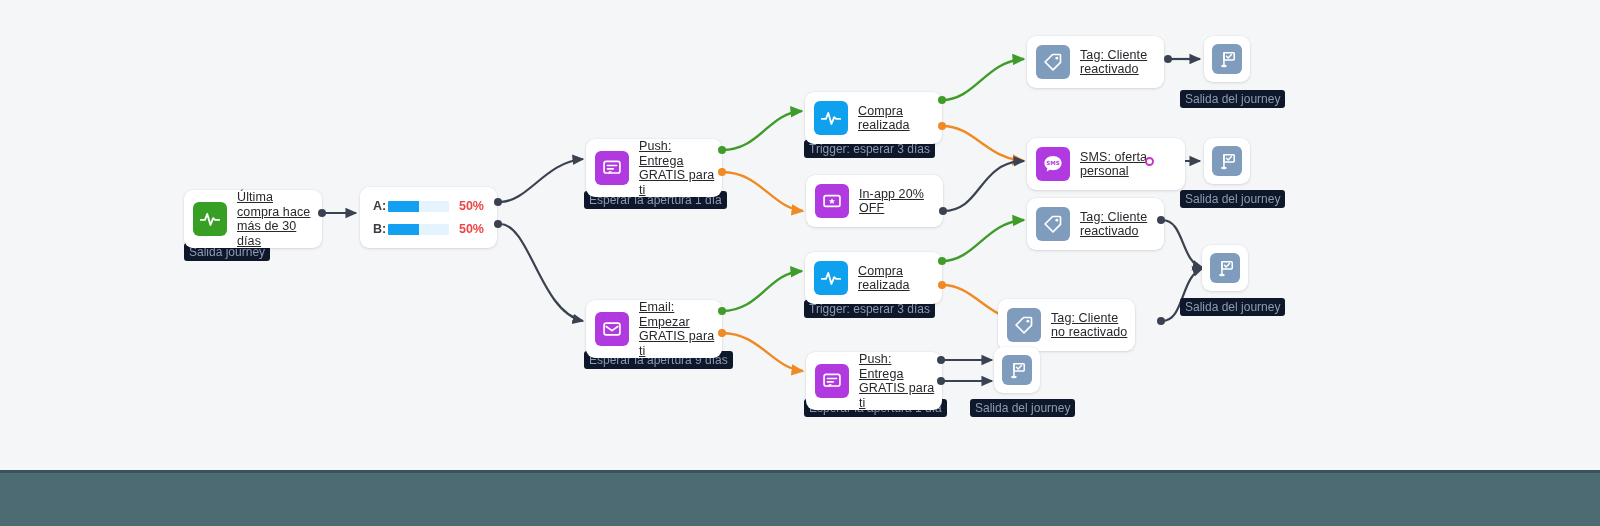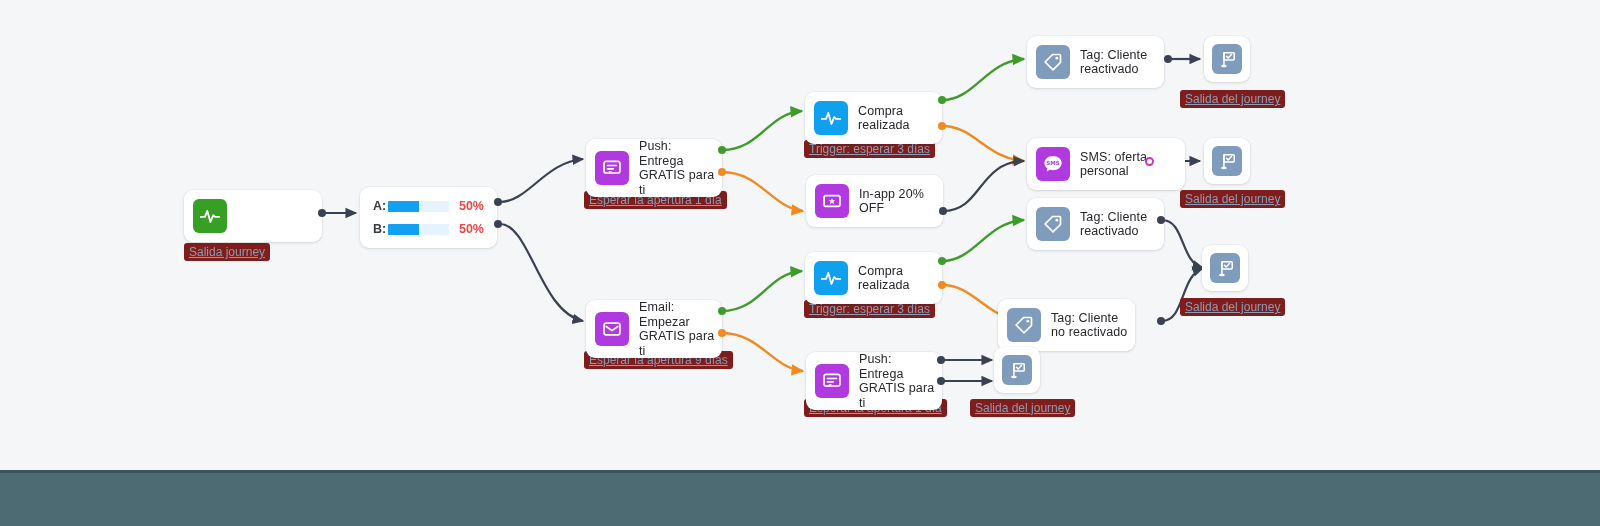--- a/index.html
+++ b/index.html
@@ -28,35 +28,35 @@
   }
   .node .tile{
     width:34px;height:34px;min-width:34px;border-radius:6px;
     display:flex;align-items:center;justify-content:center;
     margin:9px 0 9px 9px;
   }
   .node .ntext{
     font-size:12.5px;line-height:14.5px;color:#26282c;
     padding:0 6px 0 10px;
     letter-spacing:.1px;
+    text-decoration:underline;
   }
   .node.icon-only{width:46px;height:46px;justify-content:center;}
   .node.icon-only .tile{margin:0;width:30px;height:30px;min-width:30px;}
 
   
   .caption{
     position:absolute;
     font-size:12px;line-height:16px;
     color:#8d9bb5;
-    background:#7f1d1d;
+    background:#0f172a;
     border-radius:3px;
     padding:1px 5px;
     white-space:nowrap;
     z-index:2;
-    text-decoration:underline;
   }
 
   
   .splitnode{
     position:absolute;
     background:#ffffff;
     border-radius:9px;
     box-shadow:0 1px 3px rgba(20,30,50,.13), 0 0 0 .5px rgba(20,30,50,.04);
     padding:11px 13px;
     box-sizing:border-box;
@@ -143,20 +143,21 @@
     <path d="M941,360 L992,360" stroke="#3a4251" stroke-width="2.2" fill="none" marker-end="url(#ah-dark)"></path>
     <path d="M941,381 L992,381" stroke="#3a4251" stroke-width="2.2" fill="none" marker-end="url(#ah-dark)"></path>
   </svg>
 
   <div class="node" style="left:184px;top:190px;width:138px;">
     <div class="tile" style="background:#37a024;">
       <svg class="ic" width="22" height="22" viewBox="0 0 24 24">
         <path d="M2 13 H6.5 L9 6.5 L12.5 18.5 L15.5 11 L17.5 13 H22" stroke="#fff" stroke-width="2" fill="none" stroke-linecap="round" stroke-linejoin="round"></path>
       </svg>
     </div>
+    <div class="ntext">Última compra hace más de 30 días</div>
   </div>
   <div class="caption" style="left:184px;top:243px;">Salida journey</div>
   <div class="port dark" style="left:318px;top:209px;"></div>
 
   <div class="splitnode" style="left:360px;top:187px;width:137px;">
     <div class="splitrow">
       <span class="lbl">A:</span>
       <span class="bar">
           <i style="width:50%"></i>
         </span>

